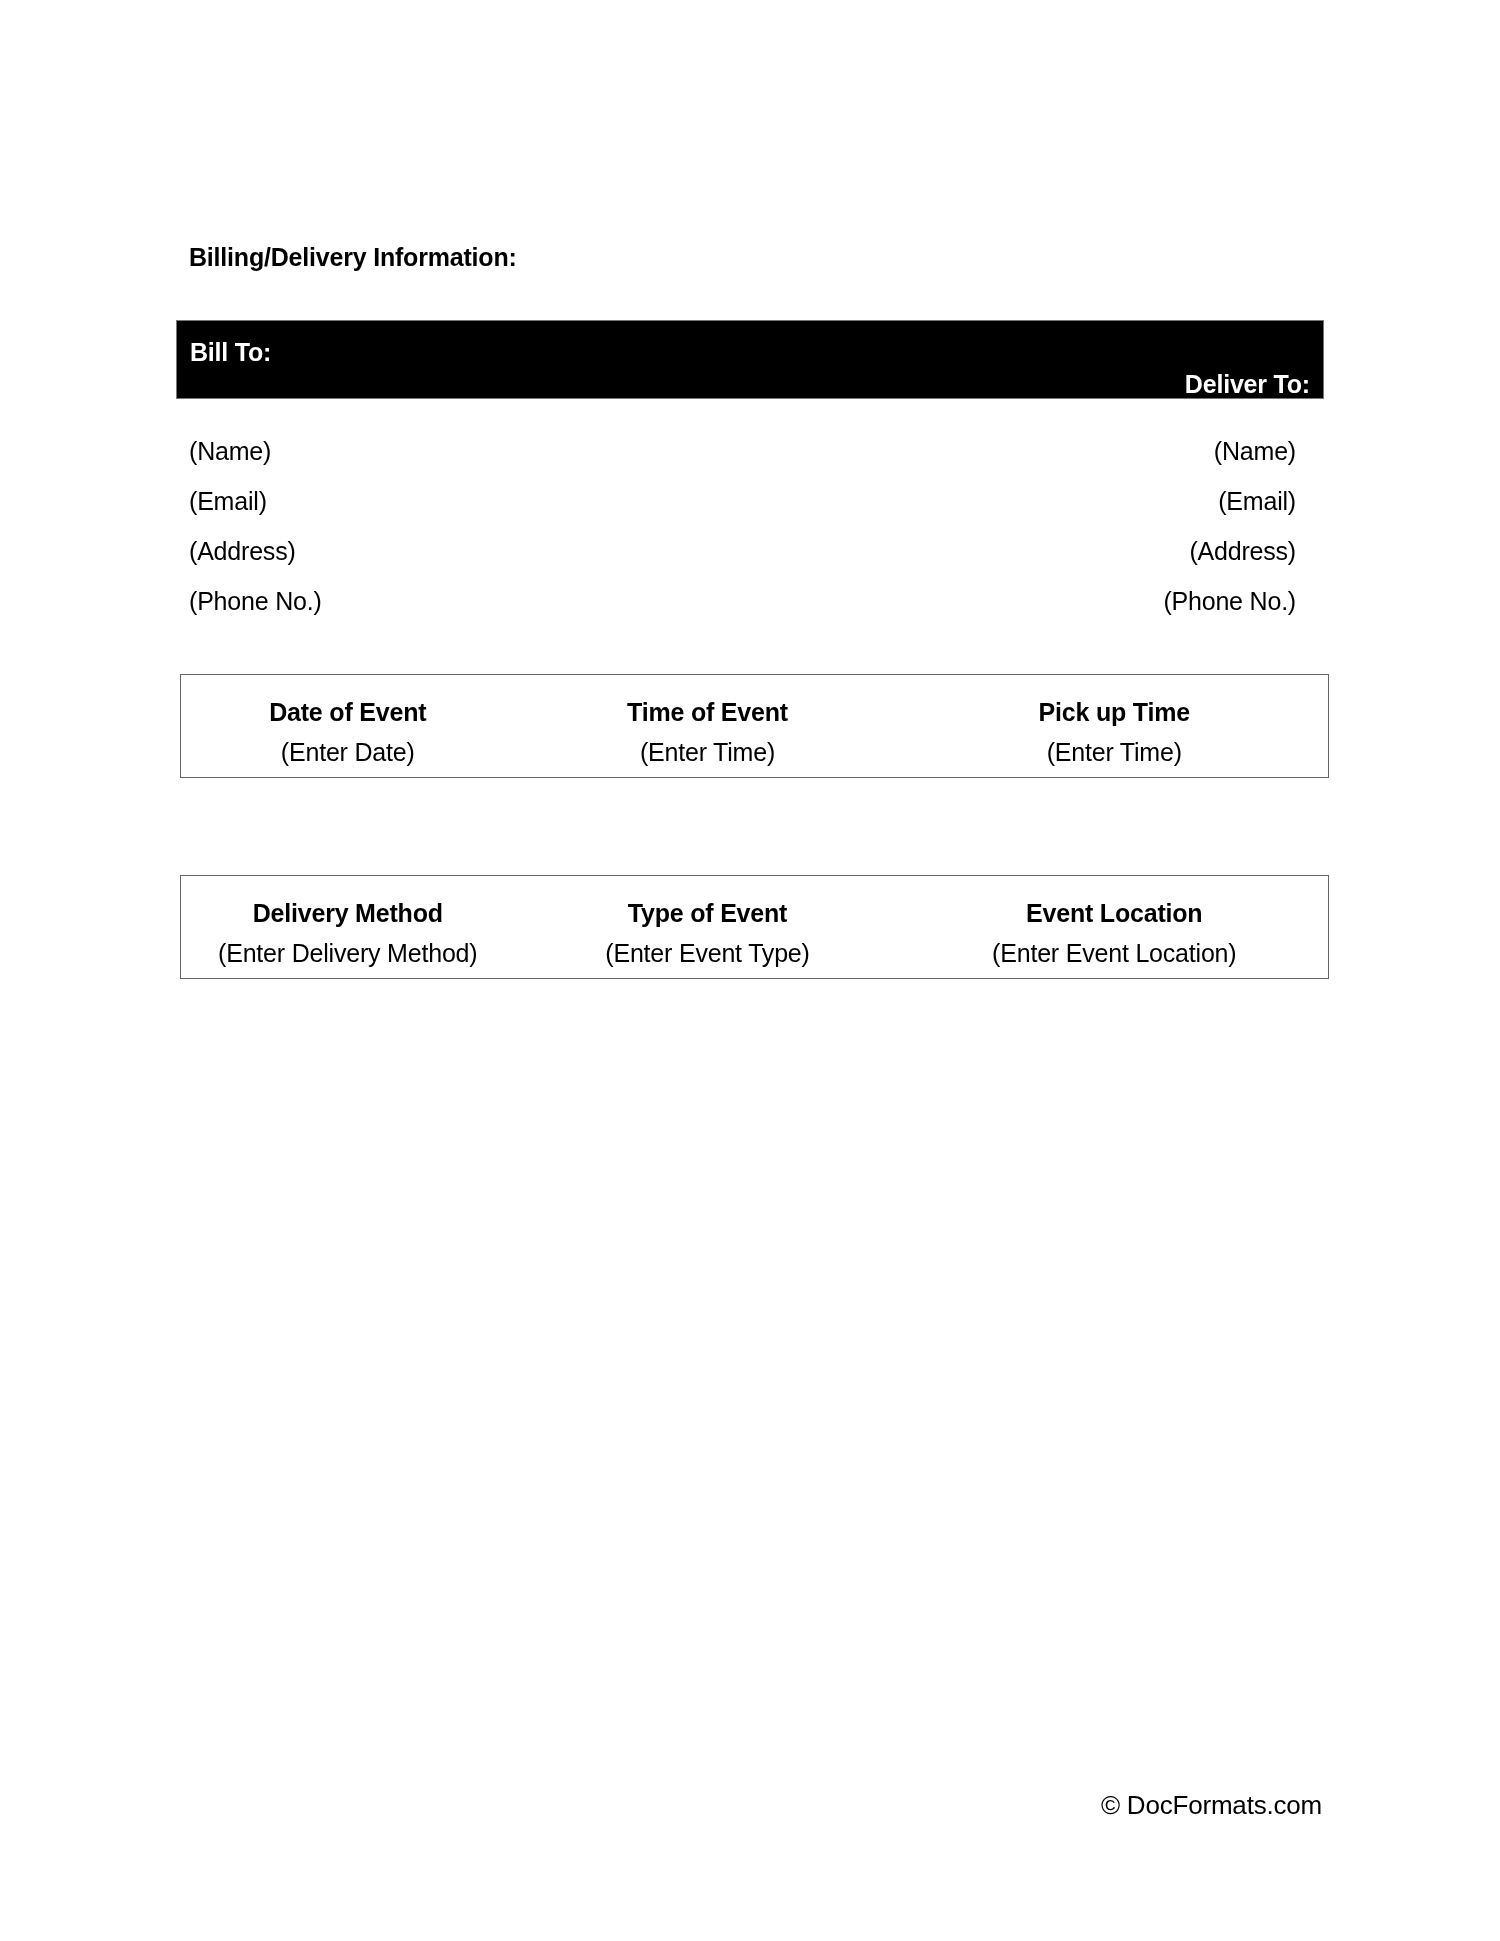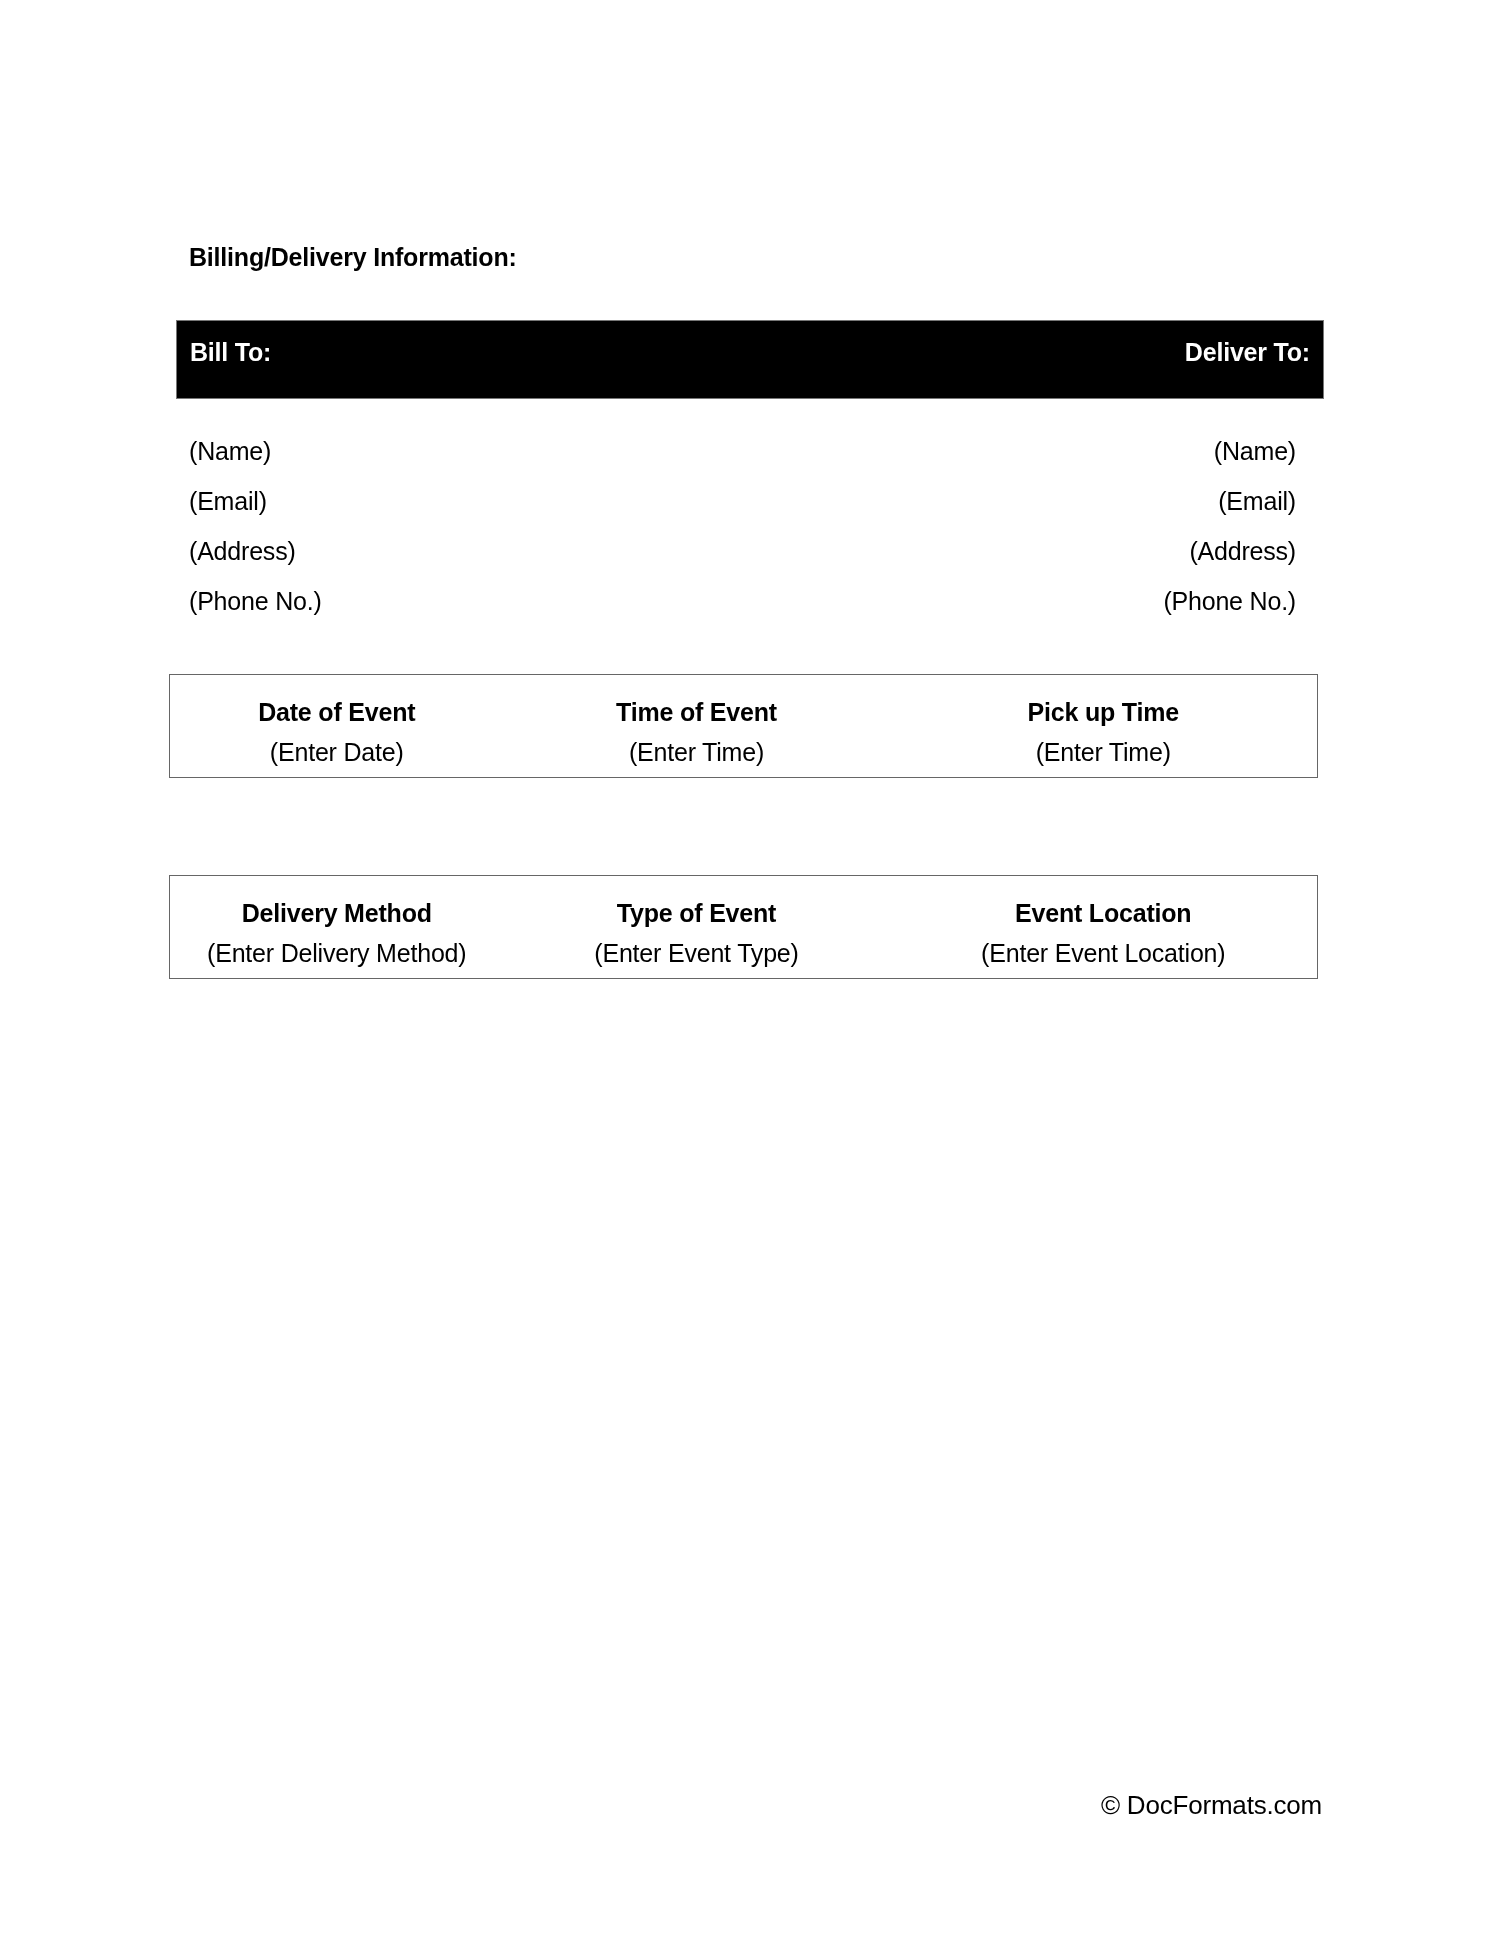--- a/index.html
+++ b/index.html
@@ -4,26 +4,26 @@
   <style>
     html, body { margin: 0; padding: 0; background: #ffffff; }
     body { width: 1500px; height: 1941px; position: relative; overflow: hidden;
            font-family: "Liberation Sans", "DejaVu Sans", sans-serif; color: #000; }
     .abs { position: absolute; }
     .section-title { left: 189px; top: 243px; font-size: 25px; font-weight: bold; letter-spacing: -0.2px; }
     .bar { left: 176px; top: 320px; width: 1148px; height: 79px; background: #000;
            border: 1px solid #777; box-sizing: border-box; }
     .bar span { position: absolute; top: 17px; color: #fff; font-size: 25px; font-weight: bold; letter-spacing: -0.2px; }
     .bar .left { left: 13px; }
-    .bar .right { right: 13px; }
+    .bar .right { right: 13px; margin-top: 32px; }
     .addr { top: 426px; font-size: 25px; line-height: 50px; letter-spacing: -0.2px; }
     .addr.left { left: 189px; text-align: left; }
     .addr.right { right: 204px; text-align: right; }
     .addr div { height: 50px; white-space: nowrap; }
-    table.info { position: absolute; left: 169px; width: 1148px; border-collapse: collapse;
+    table.info { position: absolute; left: 180px; width: 1148px; border-collapse: collapse;
                  border: 1.5px solid #666; table-layout: fixed; padding-left: 18px; }
     table.info td { text-align: center; font-size: 25px; padding: 0; letter-spacing: -0.2px; white-space: nowrap; }
     table.info tr.head td { font-weight: bold; height: 52px; vertical-align: bottom; padding-bottom: 0; }
     table.info tr.val td { height: 50px; vertical-align: middle; }
     #t1 { top: 674px; height: 103px; }
     #t2 { top: 827px; height: 103px; margin-top: 48px; }
     .footer { right: 178px; top: 1790px; font-size: 26px; letter-spacing: -0.2px; }
   </style>
 </head>
 <body>

